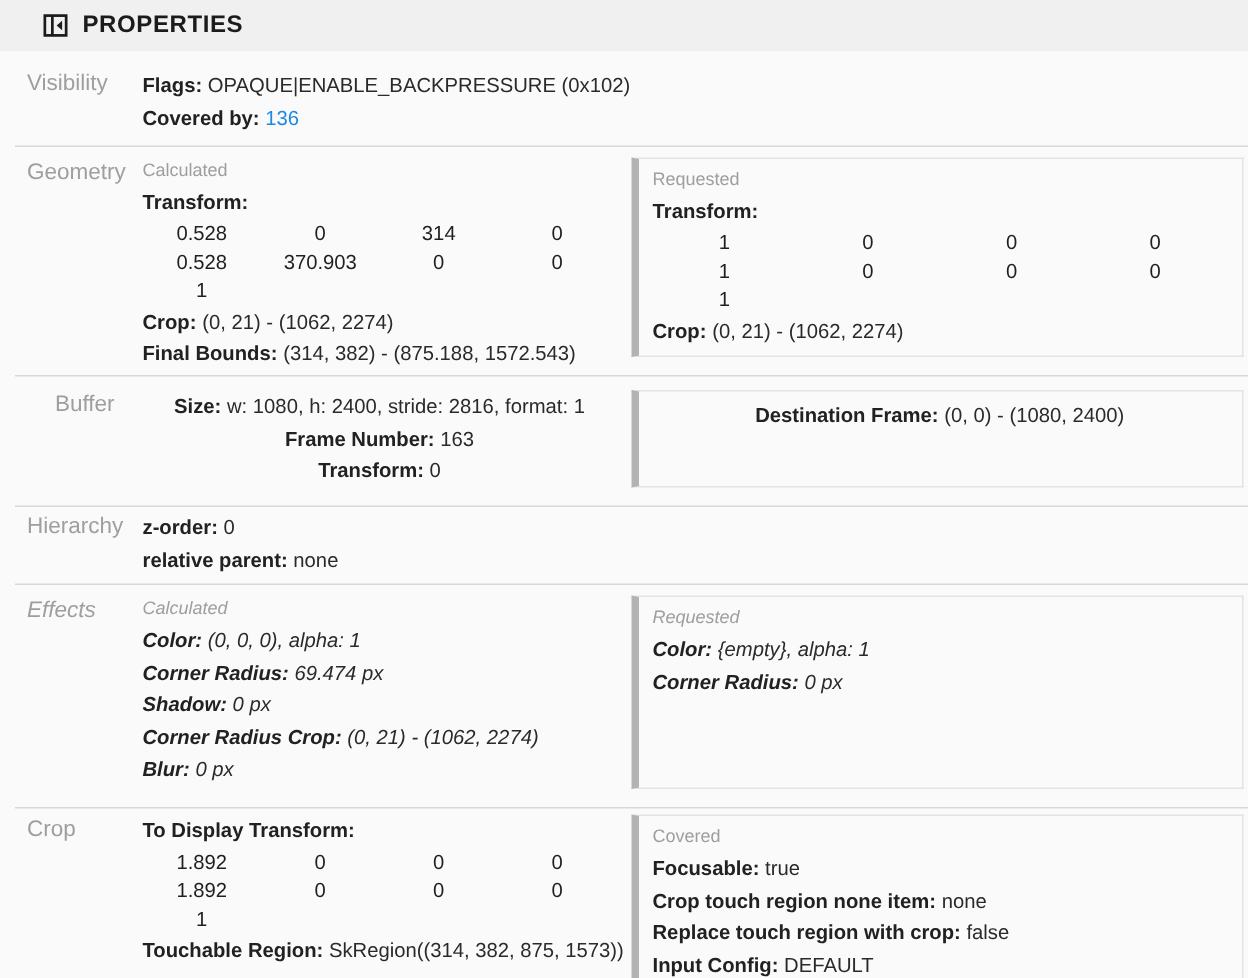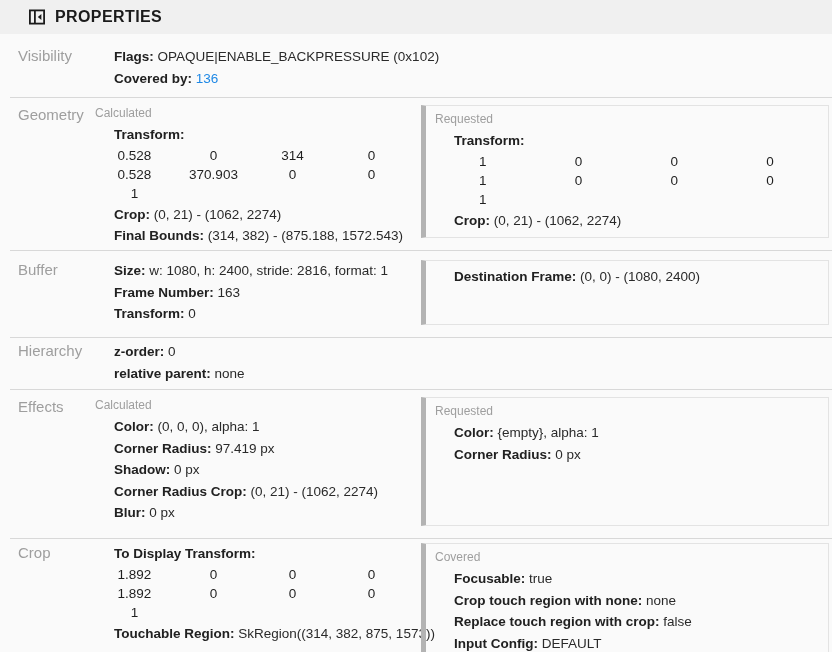--- a/index.html
+++ b/index.html
@@ -39,33 +39,33 @@
   .colL { flex: 1; min-width: 0; padding-right: 10px; }
   .colR { width: 408px; flex: none; margin-right: 3px; display: flex; align-items: stretch; }
   .reqbox {
     flex: 1;
     border: 1px solid #e3e3e3;
     border-left: 5px solid #b3b3b3;
     padding: 5px 10px 5px 9px;
     margin-bottom: 12px;
     min-width: 0;
   }
-  .prow { line-height: 21.5px; white-space: nowrap; margin-left: 19px; }
+  .prow { line-height: 21.5px; white-space: nowrap; }
   .pname { font-weight: 700; color: #212121; }
   .pval { color: #2a2a2a; }
   .link { color: var(--accent-link, #1e88e5); cursor: pointer; }
   .sublabel { font-size: 12px; color: var(--muted-label, #9e9e9e); line-height: 17px; margin-bottom: 2px; }
   .matrix { display: grid; grid-template-columns: 1fr 1fr 1fr 1fr; line-height: 19px; }
   .mcell { text-align: center; }
   
   .sec-visibility { height: 63px; padding-top: 12px; }
   .sec-geometry   { height: 152px; padding-top: 7px; }
-  .sec-buffer     { height: 86px;  padding-top: 9px; }
+  .sec-buffer     { height: 86px;  padding-top: 9px; text-align: center; }
   .sec-hierarchy  { height: 51px;  padding-top: 3px; }
-  .sec-effects    { height: 148px; padding-top: 7px; }
+  .sec-effects    { height: 148px; padding-top: 7px; font-style: italic; }
   .sec-input      { height: 113px; padding-top: 4px; }
   .sec-input .reqbox { margin-bottom: -2px; }
   .tmargin { margin-top: 1px; }
 </style>
 </head>
 <body>
 
 <div class="app">
 
   <header class="titlebar">
@@ -203,21 +203,21 @@
       <div class="slabel">Effects</div>
       <div class="sbody">
         <div class="colL">
           <div class="sublabel">Calculated</div>
           <div class="prow">
             <span class="pname">Color:</span>
             <span class="pval">(0, 0, 0), alpha: 1</span>
           </div>
           <div class="prow">
             <span class="pname">Corner Radius:</span>
-            <span class="pval">97.419 px</span>
+            <span class="pval">69.474 px</span>
           </div>
           <div class="prow">
             <span class="pname">Shadow:</span>
             <span class="pval">0 px</span>
           </div>
           <div class="prow">
             <span class="pname">Corner Radius Crop:</span>
             <span class="pval">(0, 21) - (1062, 2274)</span>
           </div>
           <div class="prow">
@@ -266,21 +266,21 @@
           </div>
         </div>
         <div class="colR">
           <div class="reqbox">
             <div class="sublabel">Covered</div>
             <div class="prow">
               <span class="pname">Focusable:</span>
               <span class="pval">true</span>
             </div>
             <div class="prow">
-              <span class="pname">Crop touch region with none:</span>
+              <span class="pname">Crop touch region none item:</span>
               <span class="pval">none</span>
             </div>
             <div class="prow">
               <span class="pname">Replace touch region with crop:</span>
               <span class="pval">false</span>
             </div>
             <div class="prow">
               <span class="pname">Input Config:</span>
               <span class="pval">DEFAULT</span>
             </div>

